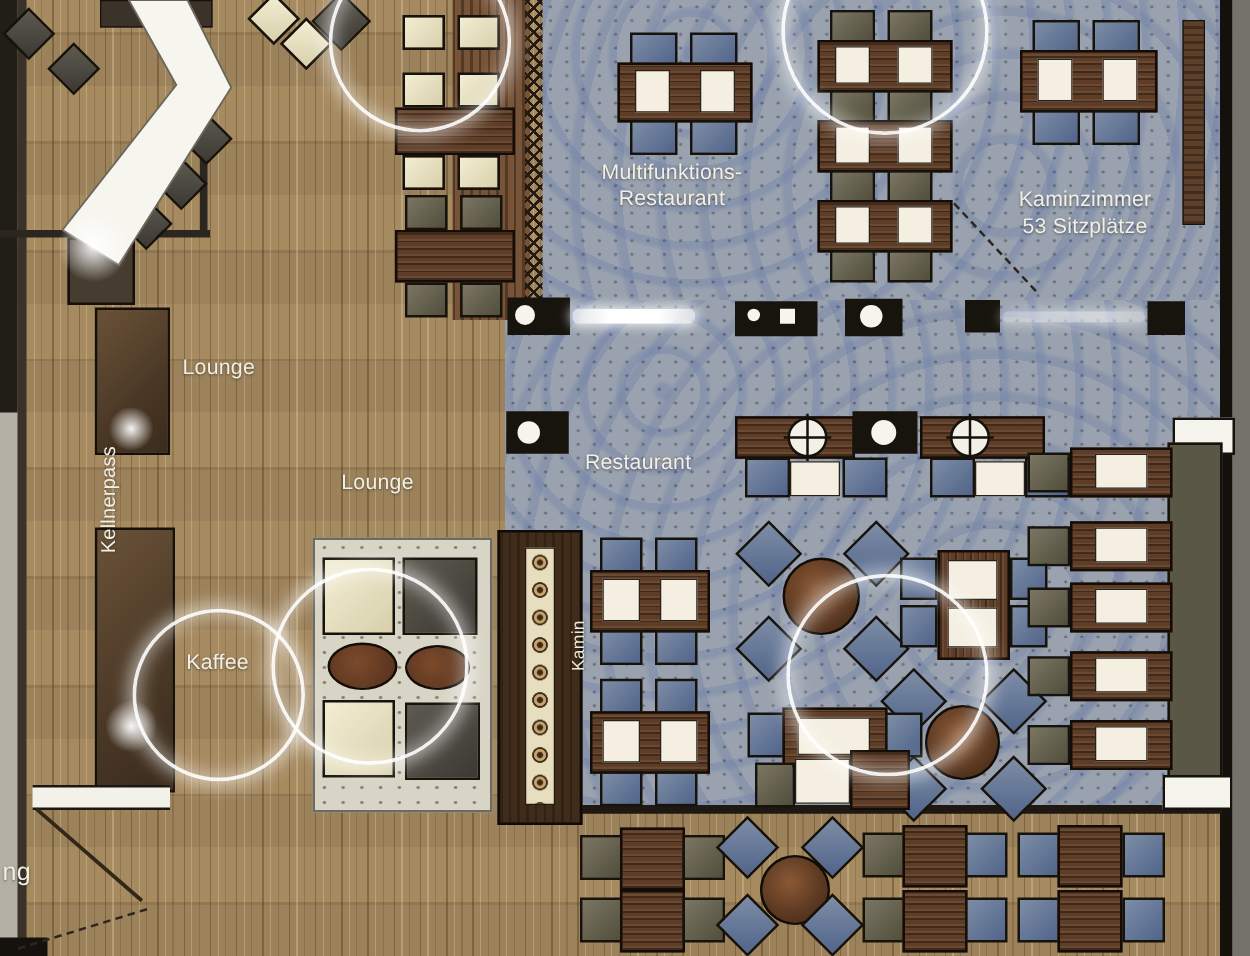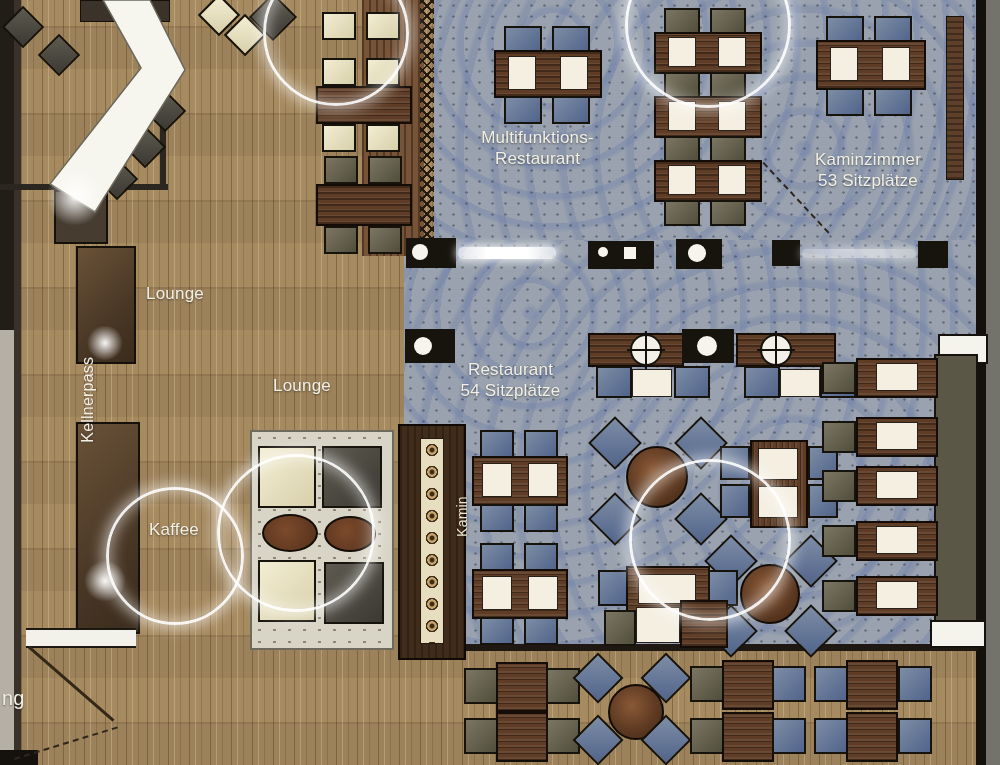--- a/index.html
+++ b/index.html
@@ -282,21 +282,20 @@
   <div class="abs lbl" style="left:440px;top:128px;width:195px">
     <div>Multifunktions-</div>
     <div>Restaurant</div>
   </div>
   <div class="abs lbl" style="left:782px;top:150px;width:172px">
     <div>Kaminzimmer</div>
     <div>53 Sitzplätze</div>
   </div>
   <div class="abs lbl" style="left:428px;top:360px;width:165px">
     <div>Restaurant</div>
-    <div>54 Sitzplätze</div>
   </div>
   <div class="abs lbl" style="left:228px;top:376px;width:148px">
     <div>Lounge</div>
   </div>
   <div class="abs lbl" style="left:132px;top:284px;width:86px">
     <div>Lounge</div>
   </div>
   <div class="abs lbl" style="left:134px;top:520px;width:80px">
     <div>Kaffee</div>
   </div>

